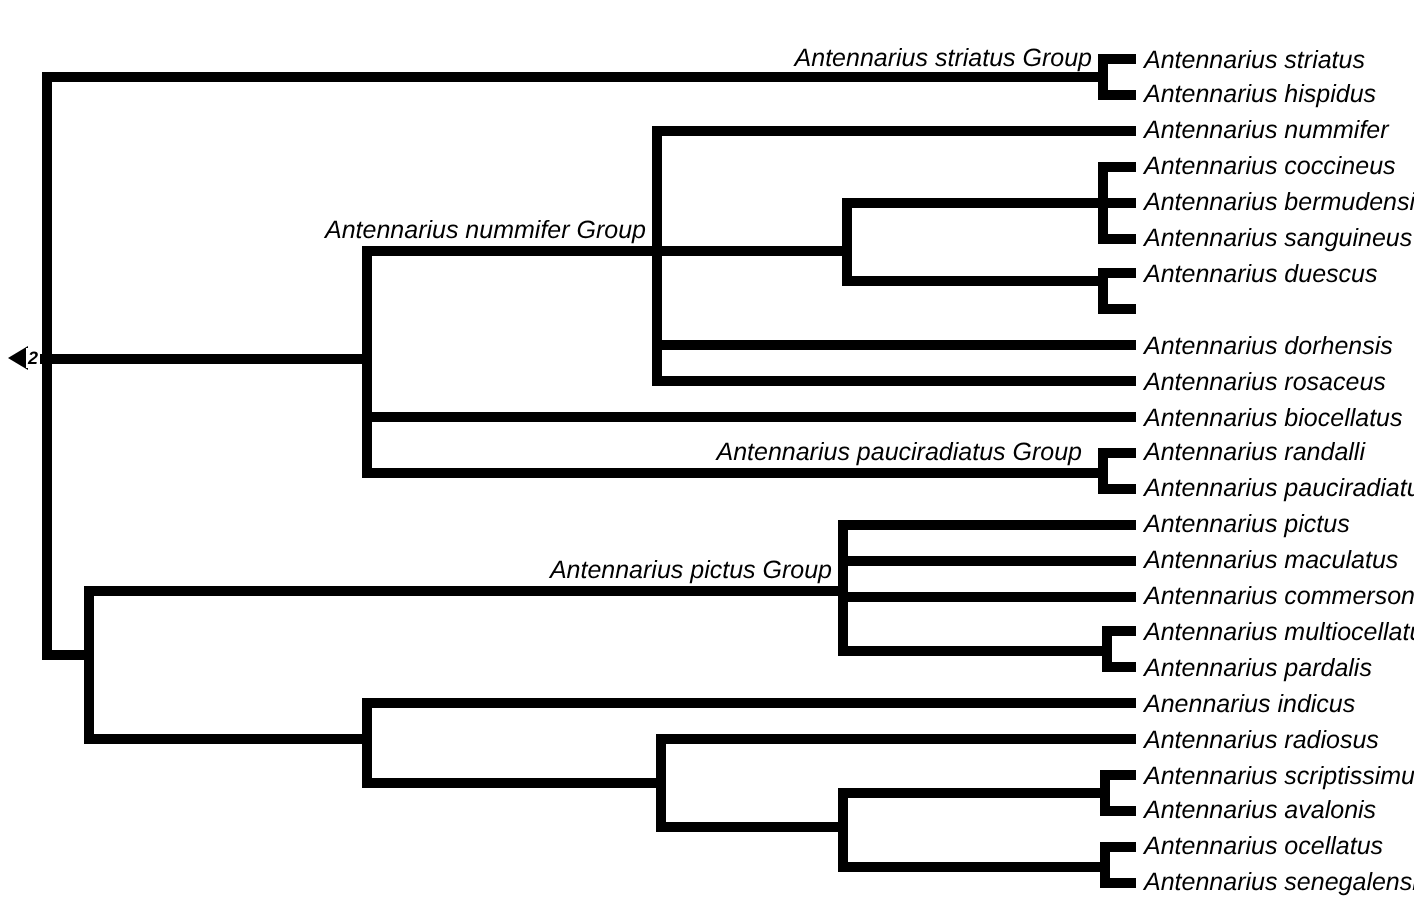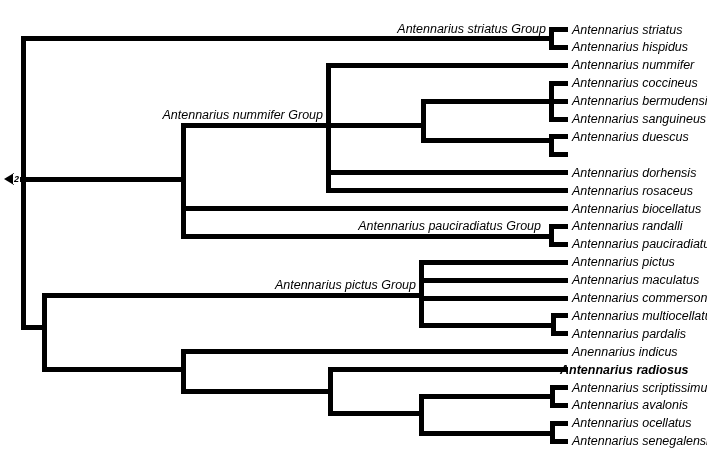--- a/index.html
+++ b/index.html
@@ -120,21 +120,21 @@
     <div class="species-label" style="left: 572px; top: 182.6px;">Antennarius rosaceus</div>
     <div class="species-label" style="left: 572px; top: 200.5px;">Antennarius biocellatus</div>
     <div class="species-label" style="left: 572px; top: 218.4px;">Antennarius randalli</div>
     <div class="species-label" style="left: 572px; top: 236.3px;">Antennarius pauciradiatus</div>
     <div class="species-label" style="left: 572px; top: 254.2px;">Antennarius pictus</div>
     <div class="species-label" style="left: 572px; top: 272.1px;">Antennarius maculatus</div>
     <div class="species-label" style="left: 572px; top: 290px;">Antennarius commersoni</div>
     <div class="species-label" style="left: 572px; top: 307.9px;">Antennarius multiocellatus</div>
     <div class="species-label" style="left: 572px; top: 325.8px;">Antennarius pardalis</div>
     <div class="species-label" style="left: 572px; top: 343.7px;">Anennarius indicus</div>
-    <div class="species-label" style="left: 560px; top: 361.6px; font-weight: bold;">Antennarius radiosus</div>
+    <div class="species-label" style="left: 572px; top: 361.6px;">Antennarius radiosus</div>
     <div class="species-label" style="left: 572px; top: 379.5px;">Antennarius scriptissimus</div>
     <div class="species-label" style="left: 572px; top: 397.4px;">Antennarius avalonis</div>
     <div class="species-label" style="left: 572px; top: 415.3px;">Antennarius ocellatus</div>
     <div class="species-label" style="left: 572px; top: 433.2px;">Antennarius senegalensis</div>
     <div class="group-label" style="right: 161px; top: 22px;">Antennarius striatus Group</div>
     <div class="group-label" style="right: 384px; top: 108px;">Antennarius nummifer Group</div>
     <div class="group-label" style="right: 166px; top: 219px;">Antennarius pauciradiatus Group</div>
     <div class="group-label" style="right: 291px; top: 278px;">Antennarius pictus Group</div>
   </div>
 

